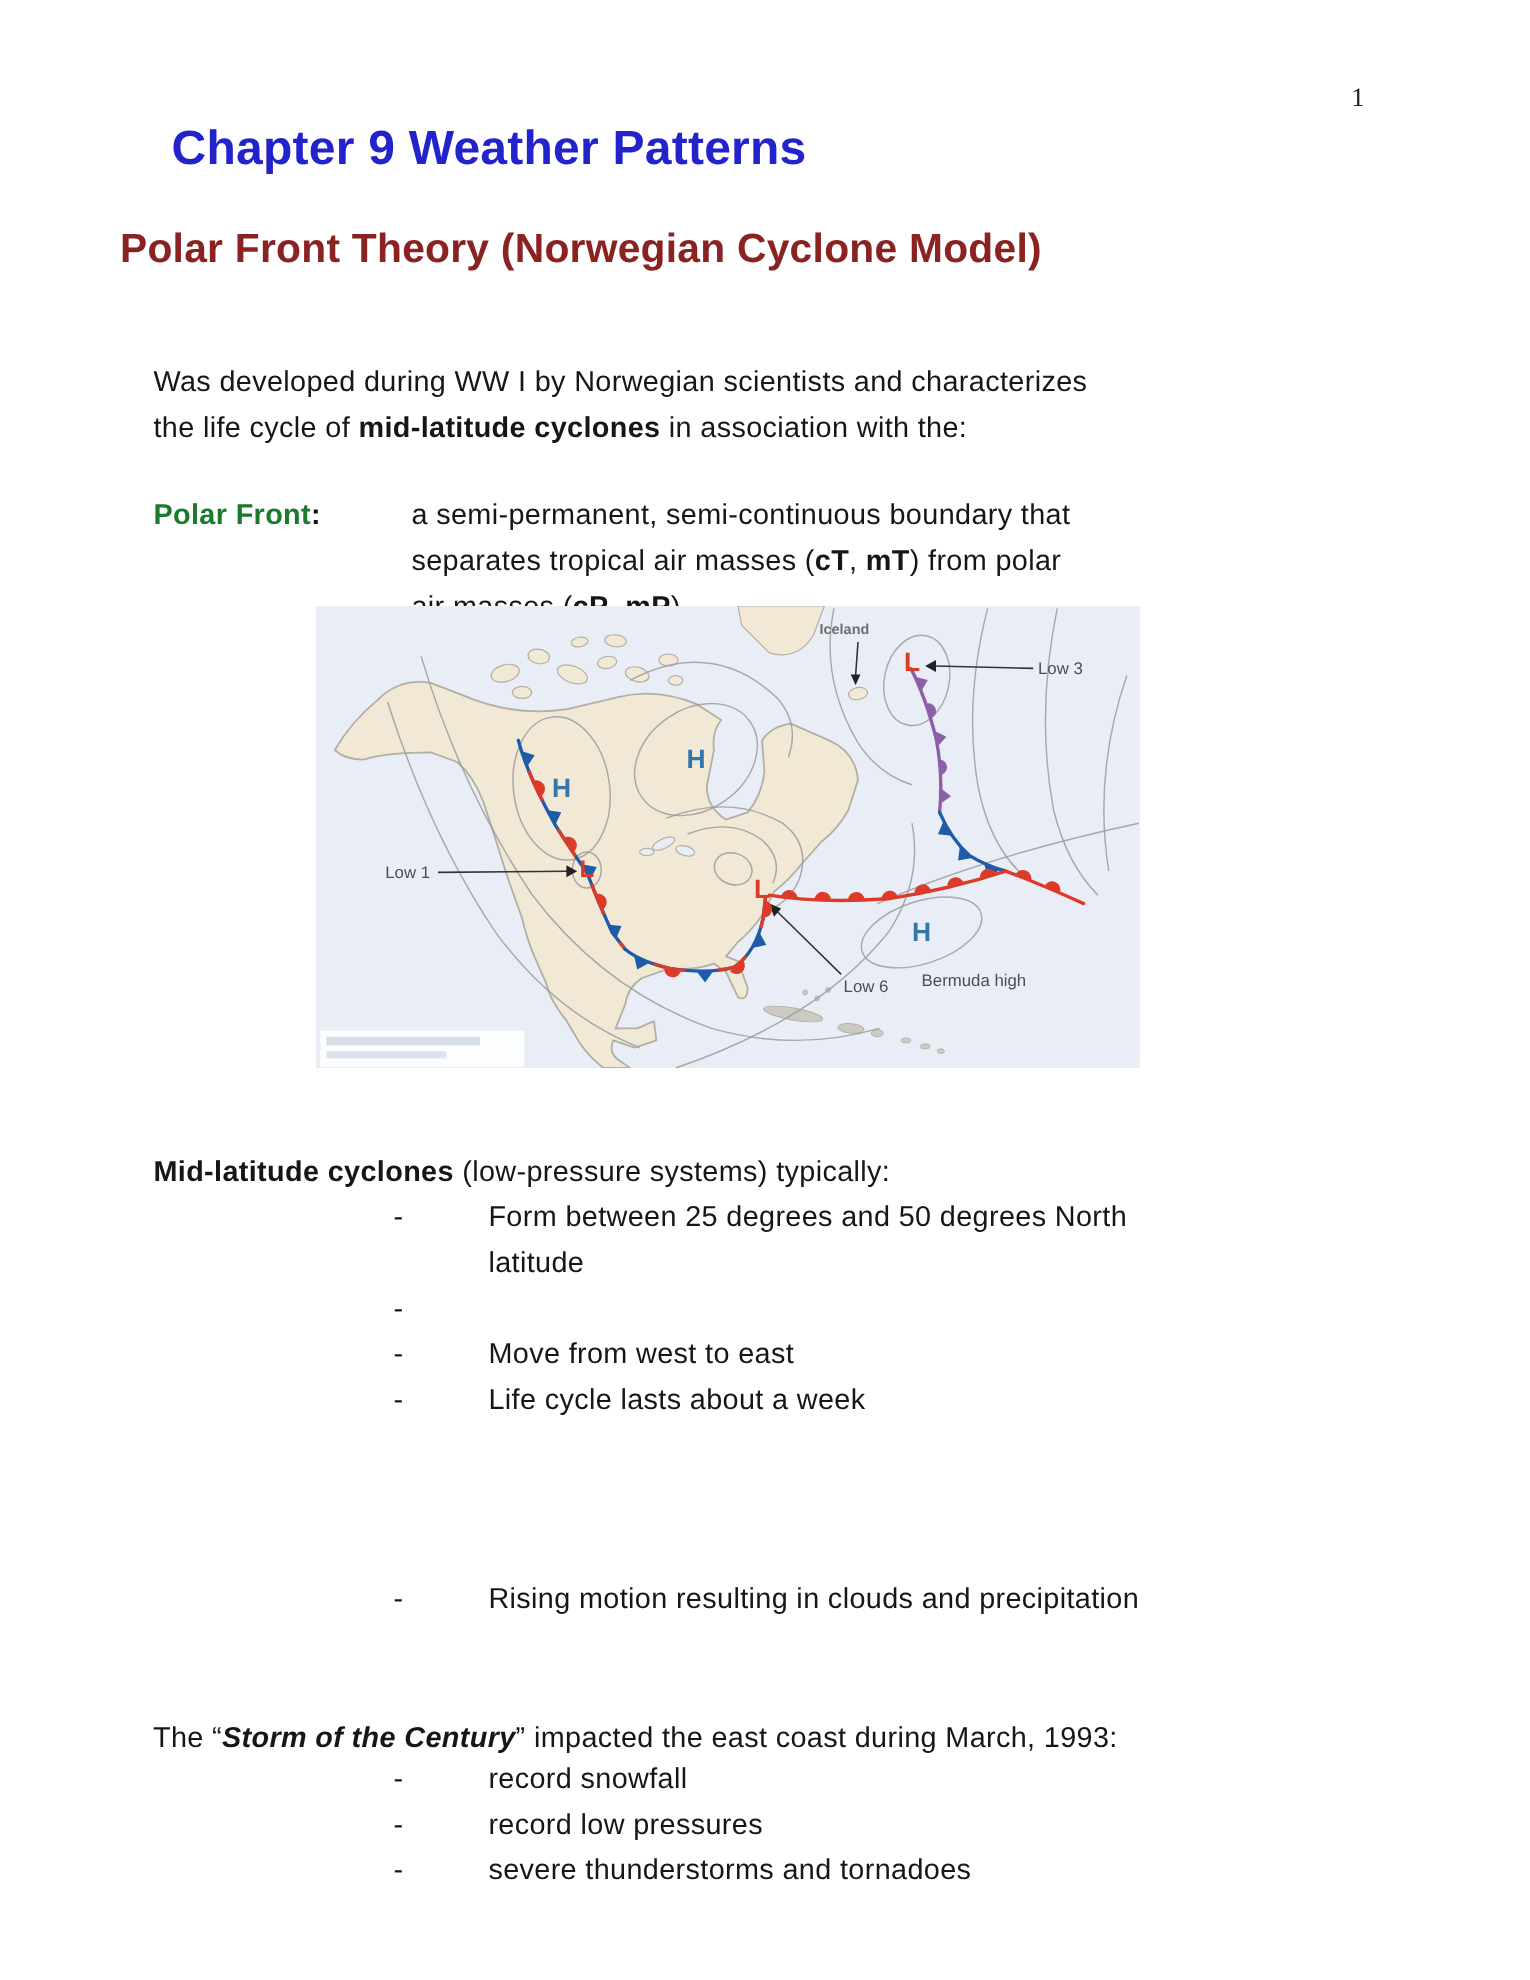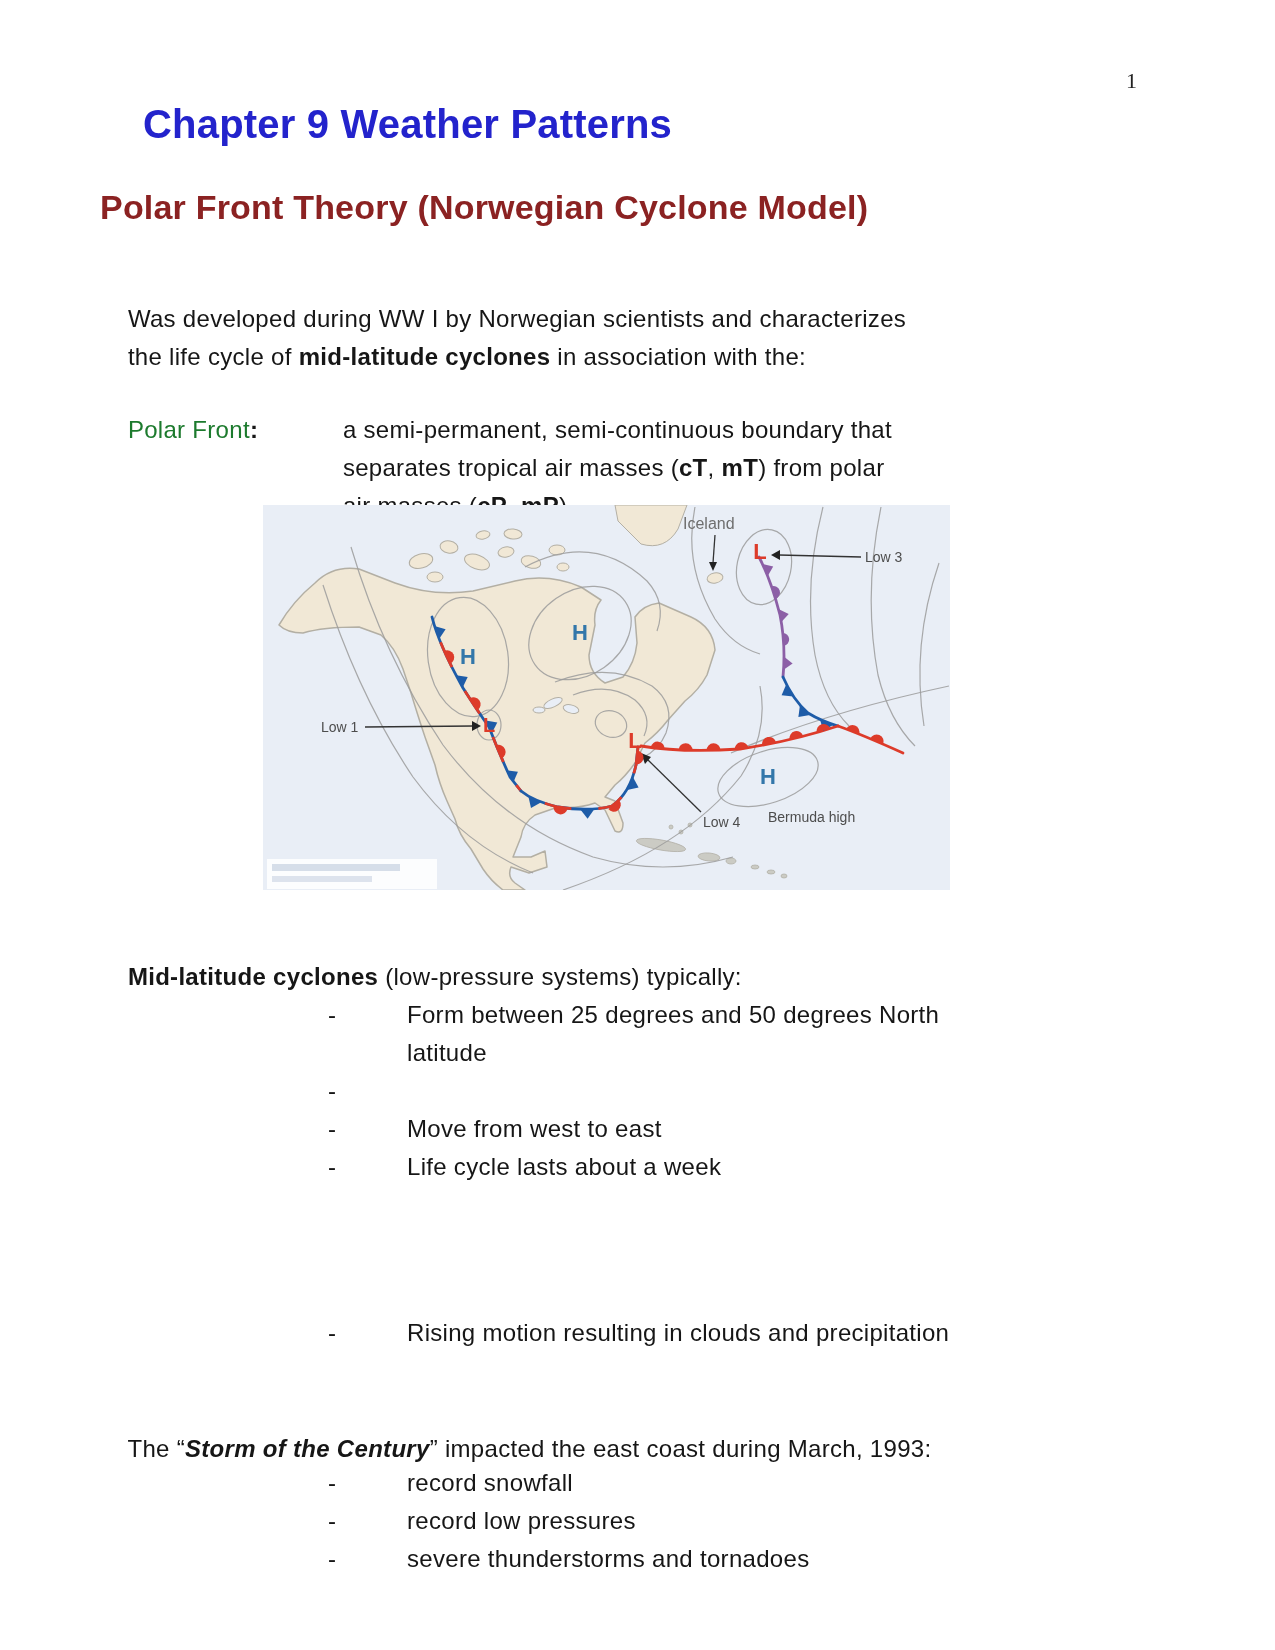--- a/index.html
+++ b/index.html
@@ -3,21 +3,21 @@
 <meta charset="utf-8">
 <style>
   html,body{margin:0;padding:0;background:#fff;}
   .page{position:relative;width:1275px;height:1650px;background:#ffffff;overflow:hidden;
         font-family:"Liberation Sans",sans-serif;}
   .t{position:absolute;font-size:24px;line-height:38px;letter-spacing:.3px;color:var(--body,#161616);white-space:pre;}
   .b{font-weight:bold;}
   .bi{font-weight:bold;font-style:italic;}
   .h1{position:absolute;left:100px;top:102px;font-size:40px;font-weight:bold;letter-spacing:.2px;color:var(--title-blue,#2323cc);white-space:pre;margin-left:43px;}
   .h2{position:absolute;left:100px;top:188px;font-size:34px;font-weight:bold;letter-spacing:.2px;color:var(--heading-red,#8b2222);white-space:pre;}
-  .green{color:var(--term-green,#1c7a2d);font-weight:normal;margin-top:28px;}
+  .green{color:var(--term-green,#1c7a2d);font-weight:bold;margin-top:28px;}
   .pagenum{position:absolute;left:1126px;top:68px;font-family:"Liberation Serif",serif;font-size:22px;color:#222;}
   
   .map{position:absolute;left:263px;top:505px;width:687px;height:385px;}
   .mapsvg{position:absolute;left:0;top:0;width:100%;height:100%;}
   .oceanr{fill:var(--ocean,#e9eef6);}
   .land{fill:var(--land,#f1e8d6);stroke:var(--coast,#b3afa4);stroke-width:1.5;stroke-linejoin:round;}
   .isl{fill:var(--land,#f1e8d6);stroke:var(--coast,#b3afa4);stroke-width:1;}
   .islg{fill:#cbcbc4;stroke:#b3b1a8;stroke-width:.8;}
   .lake{fill:var(--ocean,#e9eef6);stroke:var(--coast,#b3afa4);stroke-width:1;}
   .iso{fill:none;stroke:var(--isobar,#9b9b9b);stroke-width:1.2;opacity:.85;}
@@ -25,21 +25,21 @@
   .arrh{fill:#222;stroke:none;}
   .frontline{fill:none;stroke-width:2.8;stroke-linecap:round;}
   .fcold{stroke:var(--cold,#1e5ca8);}
   .fwarm{stroke:var(--warm,#dd3b2a);}
   .foccl{stroke:var(--occl,#8c5fa6);}
   .fdash{fill:none;stroke-width:2.8;stroke:var(--warm,#dd3b2a);stroke-dasharray:27 27;stroke-dashoffset:-27;}
   .pip-tc{fill:var(--cold,#1e5ca8);}
   .pip-sw{fill:var(--warm,#dd3b2a);}
   .pip-to,.pip-so{fill:var(--occl,#8c5fa6);}
   .mlabel{position:absolute;font-size:14px;line-height:16px;color:var(--maplabel,#4d4d4d);white-space:pre;}
-  .mlabel-sm{position:absolute;font-size:16px;line-height:14px;color:#6e6e6e;white-space:pre;}
+  .mlabel-sm{position:absolute;font-size:12px;line-height:14px;color:#6e6e6e;white-space:pre;font-weight:bold;}
   .sym{position:absolute;transform:translate(-50%,-50%);font-weight:bold;white-space:pre;}
   .hsym{color:var(--high,#3377aa);font-size:22px;}
   .lsym{color:var(--low,#dd3b2a);font-size:22px;}
   .smear{position:absolute;left:4px;top:354px;width:170px;height:30px;background:rgba(255,255,255,.85);filter:blur(.6px);}
   .smear .ln1{position:absolute;left:5px;top:5px;width:128px;height:7px;background:#ccd6e4;opacity:.8;}
   .smear .ln2{position:absolute;left:5px;top:17px;width:100px;height:6px;background:#d4dce8;opacity:.8;}
 </style>
 </head>
 <body>
 
@@ -179,21 +179,21 @@
             <path d="M553.8 227.6 A7 7 0 0 1 567.2 223.6 Z" class="pip-sw"></path>
             <path d="M583.1 224.0 A7 7 0 0 1 596.1 229.1 Z" class="pip-sw"></path>
             <path d="M607.2 233.7 A7 7 0 0 1 620.1 239.2 Z" class="pip-sw"></path>
           </g>
       </g>
     </svg>
 
     <span class="mlabel-sm" style="left:420px;top:12px">Iceland</span>
     <span class="mlabel" style="left:602px;top:44px">Low 3</span>
     <span class="mlabel" style="left:58px;top:214px">Low 1</span>
-    <span class="mlabel" style="left:440px;top:309px">Low 4</span>
+    <span class="mlabel" style="left:440px;top:309px">Low 6</span>
     <span class="mlabel" style="left:505px;top:304px">Bermuda high</span>
 
     <span class="sym hsym" style="left:205px;top:152px">H</span>
     <span class="sym hsym" style="left:317px;top:128px">H</span>
     <span class="sym hsym" style="left:505px;top:272px">H</span>
     <span class="sym lsym" style="left:226px;top:220px;font-size:20px">L</span>
     <span class="sym lsym" style="left:372px;top:236px">L</span>
     <span class="sym lsym" style="left:497px;top:47px">L</span>
 
     <div class="smear">

